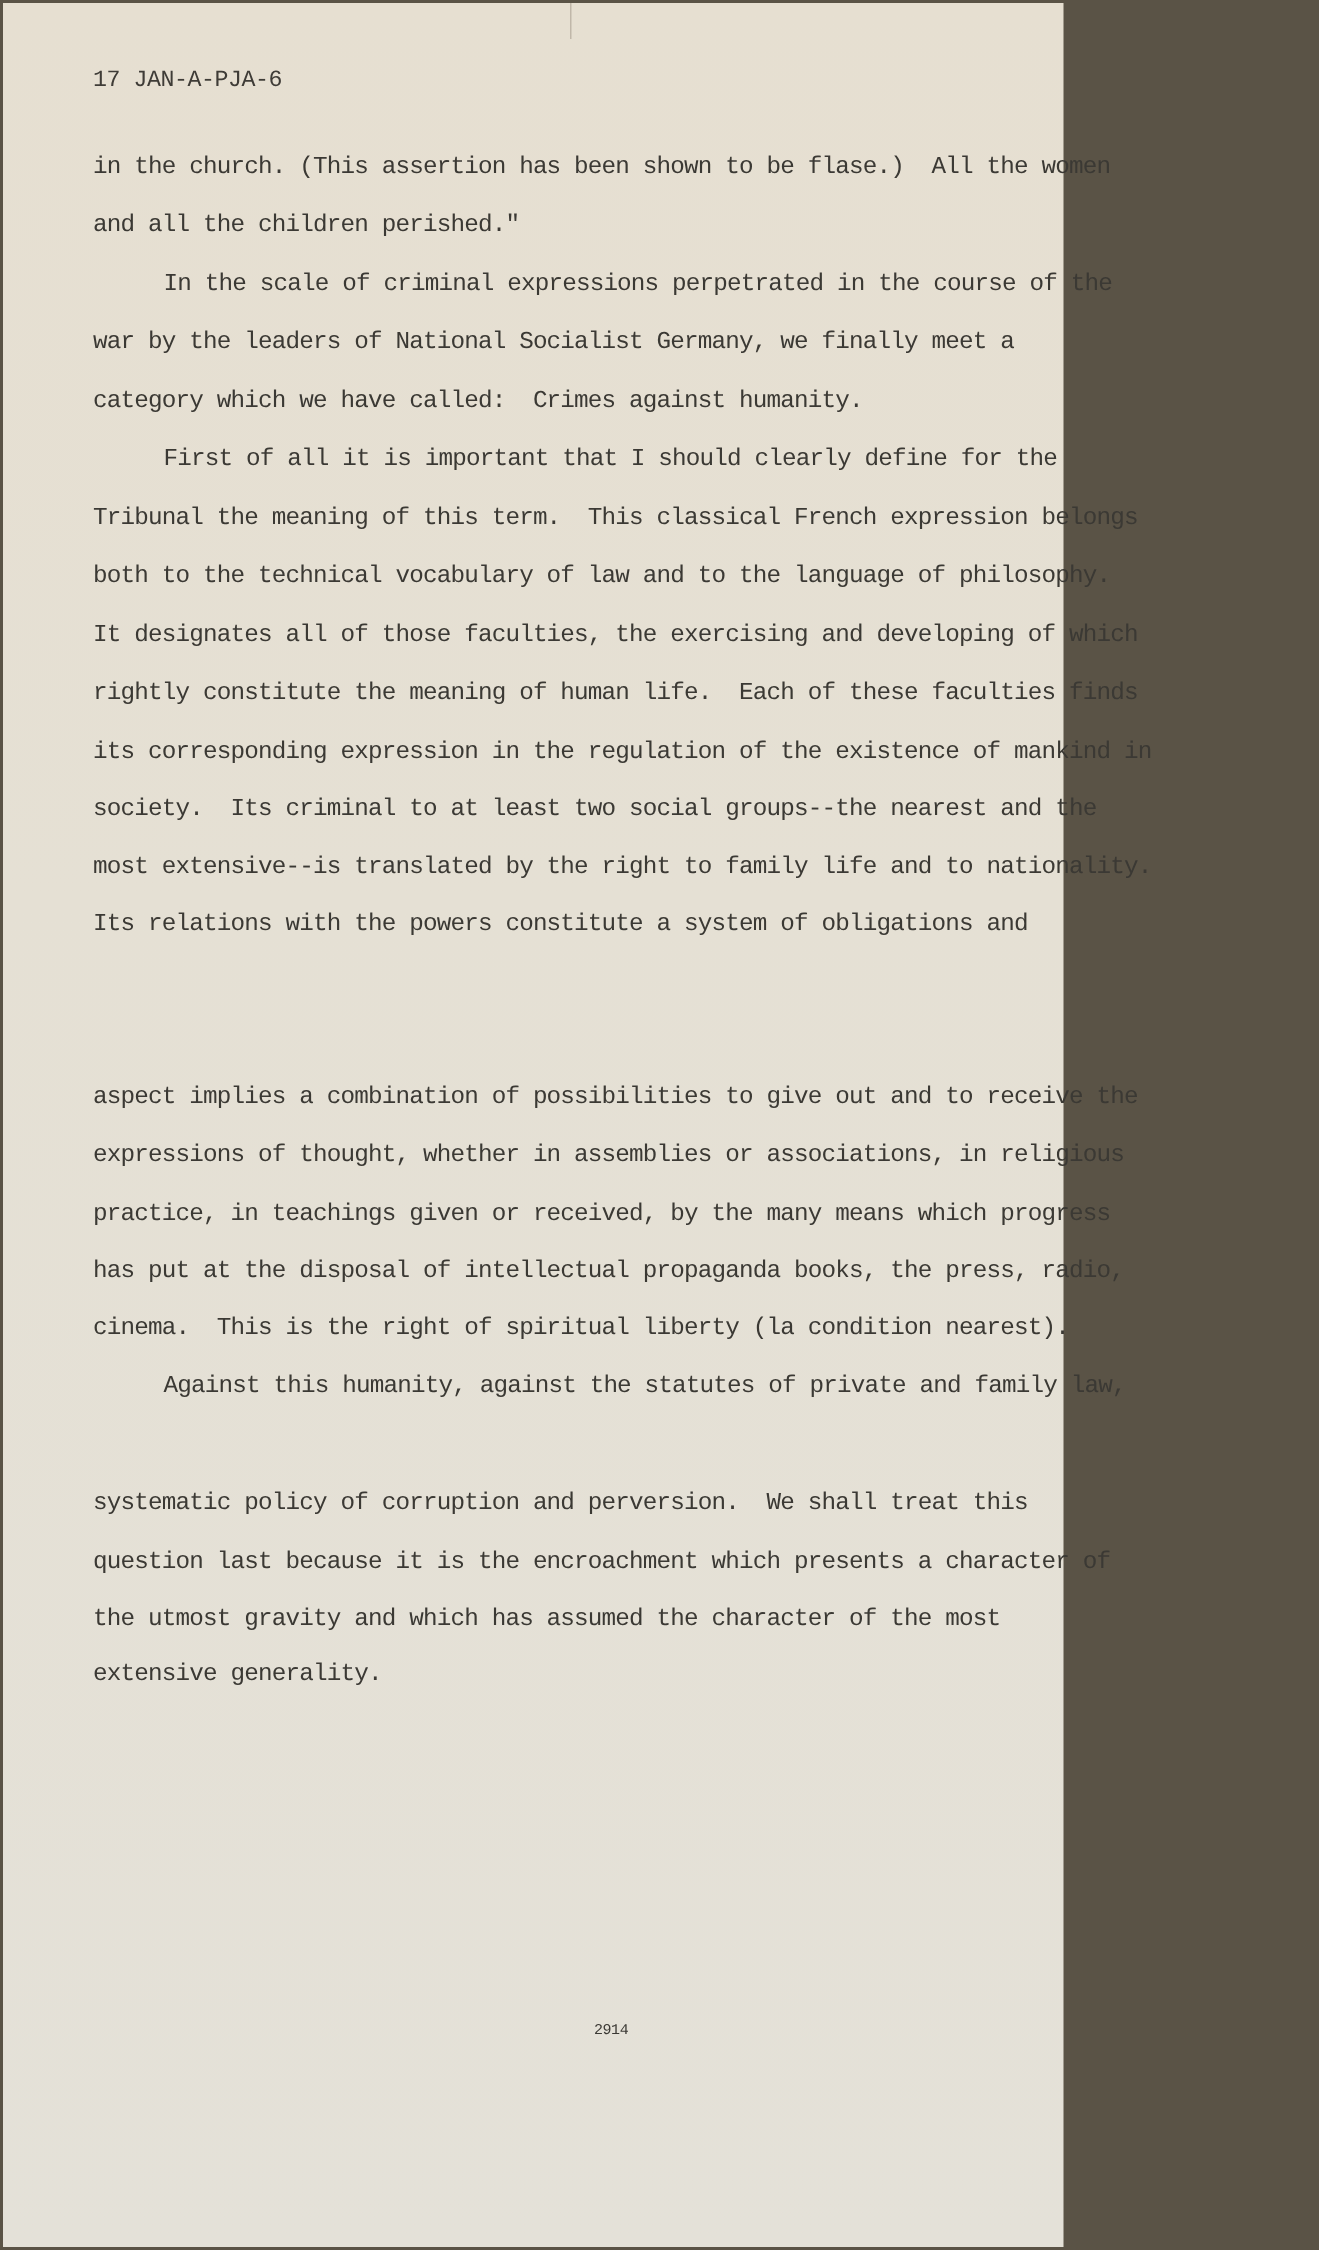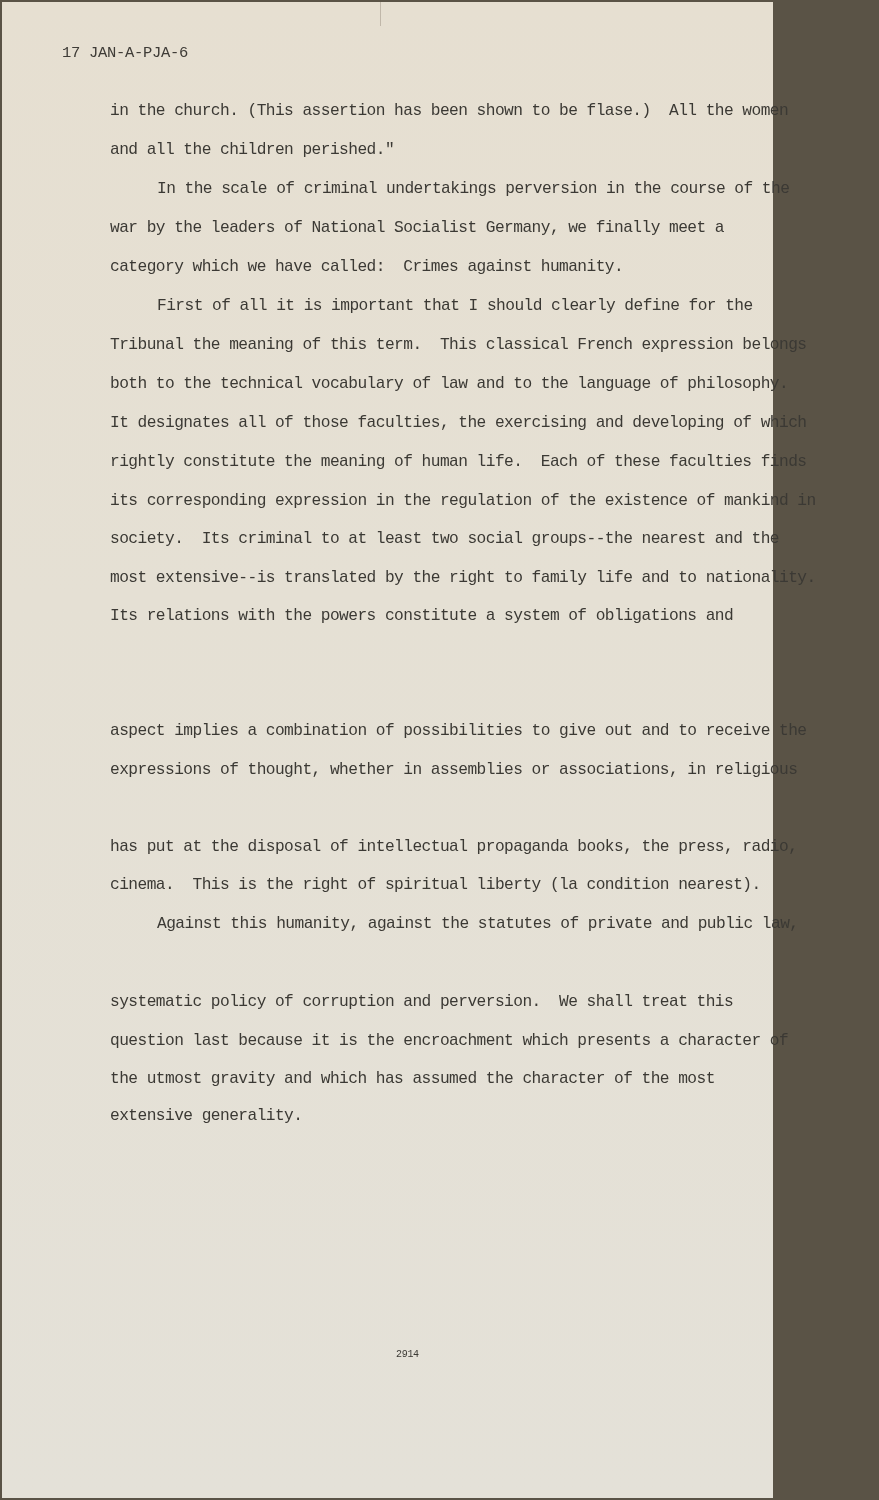--- a/index.html
+++ b/index.html
@@ -10,21 +10,21 @@
       width: 879px;
       height: 1500px;
       background: #5a5346;
       overflow: hidden;
       position: relative;
     }
     .page {
       position: absolute;
       left: 2px;
       top: 2px;
-      width: 771px;
+      width: 707px;
       height: 1496px;
       background: linear-gradient(180deg, #e6dfd1 0%, #e5e0d4 40%, #e4e1d8 100%);
       color: #3a3833;
       font-family: "Liberation Mono", "DejaVu Sans Mono", monospace;
       text-decoration: underline;
     }
     .header-code {
       position: absolute;
       left: 60px;
       top: 42px;
@@ -33,21 +33,20 @@
       color: #3f3c37;
     }
     .line {
       position: absolute;
       left: 60px;
       font-size: 16.2px;
       letter-spacing: -0.55px;
       white-space: pre;
       line-height: 20px;
       color: #3b3934;
-      margin-left: 48px;
     }
     .indent { left: 107px; }
     .page-number {
       position: absolute;
       left: 394px;
       top: 1347px;
       font-size: 10px;
       letter-spacing: -0.3px;
       color: #3b3934;
     }
@@ -64,38 +63,39 @@
 <body>
 
 <div class="page">
   <div class="fold"></div>
 
   <div class="header-code">17 JAN-A-PJA-6</div>
 
   <div class="line" style="top:99px">in the church. (This assertion has been shown to be flase.)  All the women</div>
   <div class="line" style="top:138px">and all the children perished."</div>
 
-  <div class="line indent" style="top:177px">In the scale of criminal undertakings perversion in the course of the</div>
+  <div class="line indent" style="top:177px">In the scale of criminal expressions perpetrated in the course of the</div>
   <div class="line" style="top:216px">war by the leaders of National Socialist Germany, we finally meet a</div>
   <div class="line" style="top:255px">category which we have called:  Crimes against humanity.</div>
 
   <div class="line indent" style="top:294px">First of all it is important that I should clearly define for the</div>
   <div class="line" style="top:333px">Tribunal the meaning of this term.  This classical French expression belongs</div>
   <div class="line" style="top:372px">both to the technical vocabulary of law and to the language of philosophy.</div>
   <div class="line" style="top:411px">It designates all of those faculties, the exercising and developing of which</div>
   <div class="line" style="top:450px">rightly constitute the meaning of human life.  Each of these faculties finds</div>
   <div class="line" style="top:489px">its corresponding expression in the regulation of the existence of mankind in</div>
   <div class="line" style="top:527px">society.  Its criminal to at least two social groups--the nearest and the</div>
   <div class="line" style="top:566px">most extensive--is translated by the right to family life and to nationality.</div>
   <div class="line" style="top:604px">Its relations with the powers constitute a system of obligations and</div>
   <div class="line" style="top:719px">aspect implies a combination of possibilities to give out and to receive the</div>
   <div class="line" style="top:758px">expressions of thought, whether in assemblies or associations, in religious</div>
+  <div class="line" style="top:797px">practice, in teachings given or received, by the many means which progress</div>
   <div class="line" style="top:835px">has put at the disposal of intellectual propaganda books, the press, radio,</div>
   <div class="line" style="top:873px">cinema.  This is the right of spiritual liberty (la condition nearest).</div>
 
-  <div class="line indent" style="top:912px">Against this humanity, against the statutes of private and public law,</div>
+  <div class="line indent" style="top:912px">Against this humanity, against the statutes of private and family law,</div>
   <div class="line" style="top:990px">systematic policy of corruption and perversion.  We shall treat this</div>
   <div class="line" style="top:1029px">question last because it is the encroachment which presents a character of</div>
   <div class="line" style="top:1067px">the utmost gravity and which has assumed the character of the most</div>
   <div class="line" style="top:1104px">extensive generality.</div>
 
   <div class="page-number">2914</div>
 </div>
 
 </body></html>

